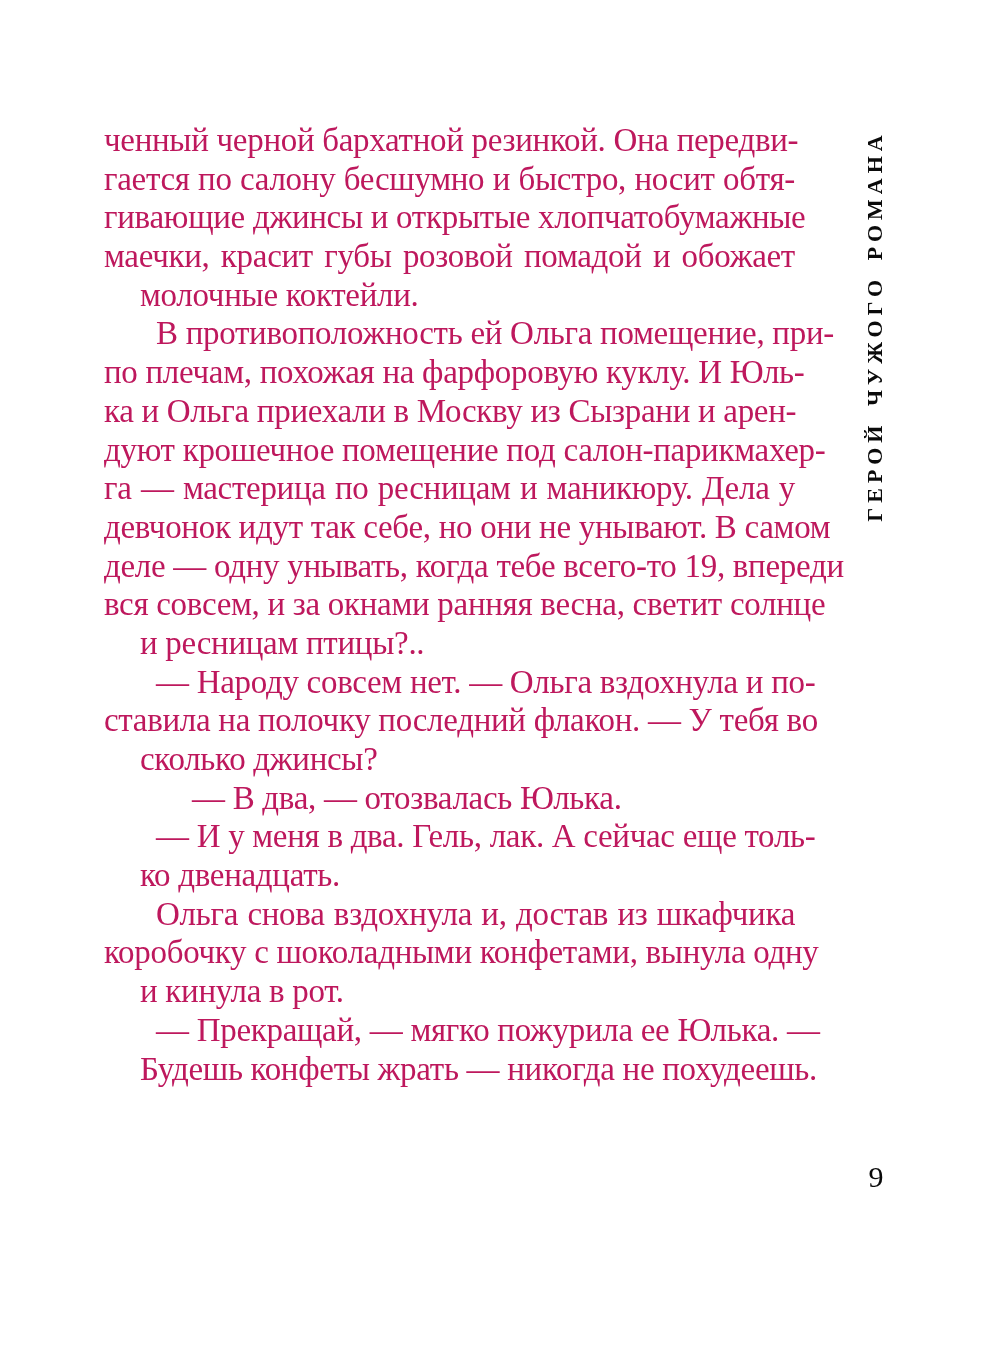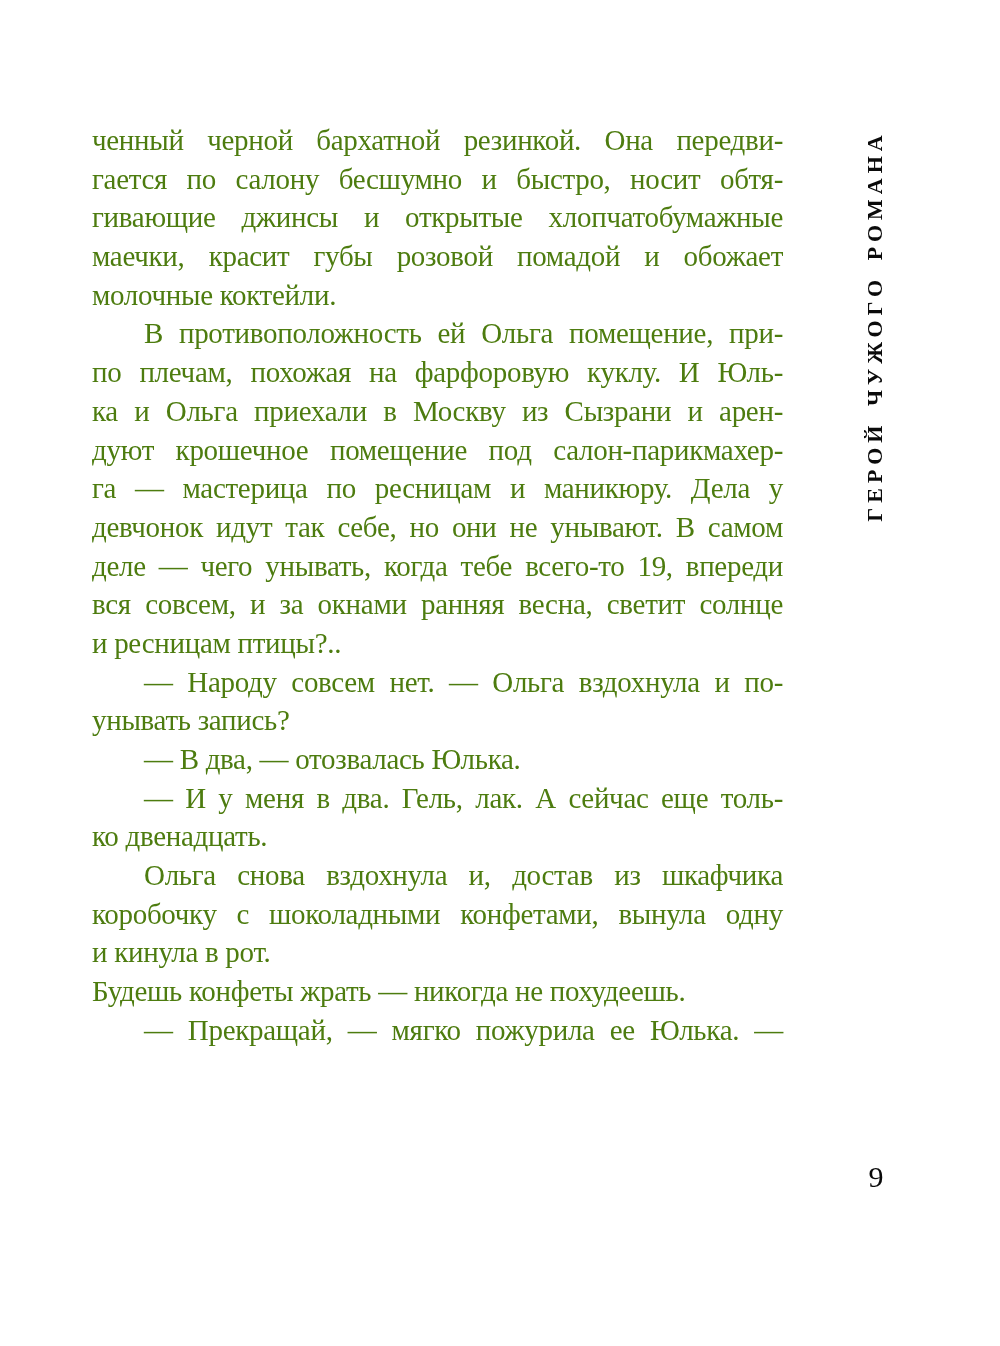--- a/index.html
+++ b/index.html
@@ -11,37 +11,38 @@
     position: relative;
     width: 1000px;
     height: 1346px;
     background: #ffffff;
     color: #0a0a0a;
     font-family: "Liberation Serif", "DejaVu Serif", serif;
     overflow: hidden;
   }
   .text-block {
     position: absolute;
-    left: 92px;
+    left: 104px;
     top: 121px;
     width: 691px;
-    font-size: 29px;
+    font-size: 33px;
     line-height: 38.7px;
     letter-spacing: -0.3px;
-    color: #4d7c0f;
+    color: #be185d;
   }
   .line {
     white-space: nowrap;
     text-align: justify;
     text-align-last: justify;
     text-justify: inter-word;
     height: 38.7px;
   }
   .line.last {
     text-align-last: left;
+    margin-left: 36px;
   }
   .line.indent {
     text-indent: 52px;
   }
   .sidebar-title {
     position: absolute;
     left: 875px;
     top: 326px;
     transform: translate(-50%, -50%) rotate(-90deg);
     transform-origin: center center;
@@ -70,29 +71,30 @@
       <div class="line">гается по салону бесшумно и быстро, носит обтя-</div>
       <div class="line">гивающие джинсы и открытые хлопчатобумажные</div>
       <div class="line">маечки, красит губы розовой помадой и обожает</div>
       <div class="line last">молочные коктейли.</div>
       <div class="line indent">В противоположность ей Ольга помещение, при-</div>
       <div class="line">по плечам, похожая на фарфоровую куклу. И Юль-</div>
       <div class="line">ка и Ольга приехали в Москву из Сызрани и арен-</div>
       <div class="line">дуют крошечное помещение под салон-парикмахер-</div>
       <div class="line">га — мастерица по ресницам и маникюру. Дела у</div>
       <div class="line">девчонок идут так себе, но они не унывают. В самом</div>
-      <div class="line">деле — чего унывать, когда тебе всего-то 19, впереди</div>
+      <div class="line">деле — одну унывать, когда тебе всего-то 19, впереди</div>
       <div class="line">вся совсем, и за окнами ранняя весна, светит солнце</div>
       <div class="line last">и ресницам птицы?..</div>
       <div class="line indent">— Народу совсем нет. — Ольга вздохнула и по-</div>
-      <div class="line last">унывать запись?</div>
+      <div class="line">ставила на полочку последний флакон. — У тебя во</div>
+      <div class="line last">сколько джинсы?</div>
       <div class="line indent last">— В два, — отозвалась Юлька.</div>
       <div class="line indent">— И у меня в два. Гель, лак. А сейчас еще толь-</div>
       <div class="line last">ко двенадцать.</div>
       <div class="line indent">Ольга снова вздохнула и, достав из шкафчика</div>
       <div class="line">коробочку с шоколадными конфетами, вынула одну</div>
       <div class="line last">и кинула в рот.</div>
+      <div class="line indent">— Прекращай, — мягко пожурила ее Юлька. —</div>
       <div class="line last">Будешь конфеты жрать — никогда не похудеешь.</div>
-      <div class="line indent">— Прекращай, — мягко пожурила ее Юлька. —</div>
     </div>
   <div class="sidebar-title">ГЕРОЙ ЧУЖОГО РОМАНА</div>
   <div class="page-number">9</div>
 </div>
 
 </body></html>

